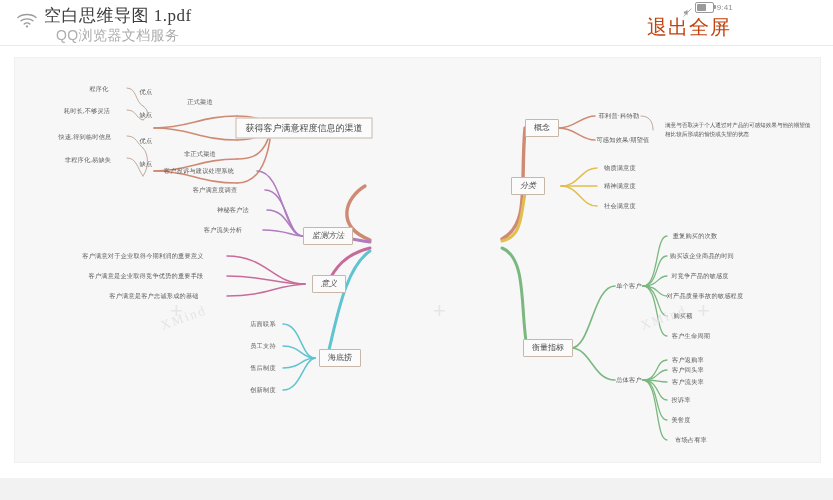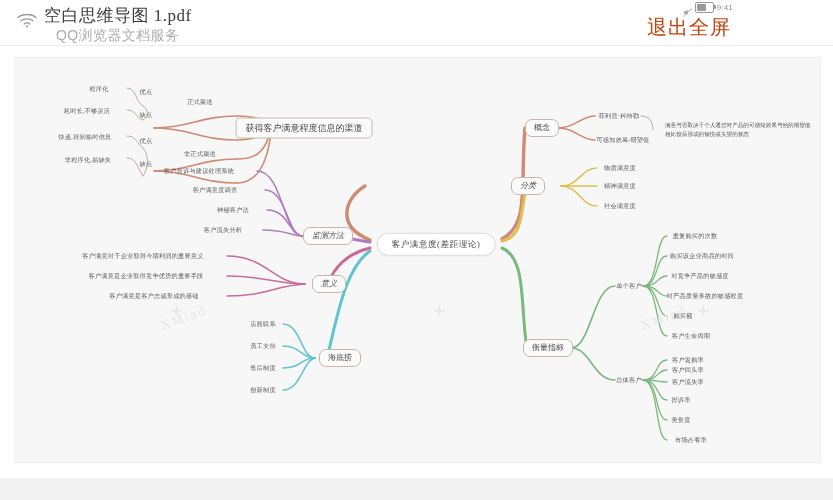--- a/index.html
+++ b/index.html
@@ -51,29 +51,29 @@
 
   
   .node{
     position:absolute;white-space:nowrap;
     font-family:"Liberation Serif","DejaVu Serif",serif;
     color:#4a4a4a;
     transform:translate(-50%,-50%);
     line-height:1;
   }
   .node.boxed{
-    border:1px solid #c8b6a6;border-radius:5px;background:#fbfbfb;
+    border:1px solid #c8b6a6;border-radius:0;background:#fbfbfb;
     padding:5px 9px;font-size:9px;
   }
   .node.leaf{
     font-size:6.2px;letter-spacing:.2px;color:#5a5a5a;
     background:transparent;padding:1px 2px;
   }
   .node.mid{
-    border:1px solid #c8b6a6;border-radius:7px;background:#fbfbfb;
+    border:1px solid #c8b6a6;border-radius:1px;background:#fbfbfb;
     padding:4px 8px;font-size:8px;
   }
   .node.center{
     border:1px solid #dcdcdc;border-radius:12px;background:#ffffff;
     padding:6px 14px;font-size:8.5px;letter-spacing:.6px;color:#4a4a4a;
     box-shadow:0 1px 2px rgba(0,0,0,.04);
   }
   .node.block{
     font-size:5.6px;line-height:1.55;color:#555;white-space:normal;
     width:150px;text-align:left;padding:2px;
@@ -196,21 +196,20 @@
         <path d="M628 322 C644 322, 640 382, 652 382" stroke="#7ab87f" stroke-width="1.3"></path>
       </g>
     </svg>
 
     <div class="wm" style="left:145px;top:252px;transform:rotate(-20deg);">XMind</div>
     <div class="wm" style="left:625px;top:252px;transform:rotate(-20deg);">XMind</div>
     <div class="wm-plus" style="left:155px;top:242px;">+</div>
     <div class="wm-plus" style="left:418px;top:242px;">+</div>
     <div class="wm-plus" style="left:682px;top:242px;">+</div>
 
-    <div class="node center" style="left:421px;top:186px;">客户满意度(差距理论)</div>
 
     <div class="node boxed c-brown" style="left:289px;top:70px;">获得客户满意程度信息的渠道</div>
 
     <div class="node leaf" style="left:185px;top:44px;">正式渠道</div>
     <div class="node leaf" style="left:185px;top:96px;">非正式渠道</div>
 
     <div class="node leaf" style="left:131px;top:34px;">优点</div>
     <div class="node leaf" style="left:131px;top:57px;">缺点</div>
     <div class="node leaf" style="left:131px;top:83px;">优点</div>
     <div class="node leaf" style="left:131px;top:106px;">缺点</div>

